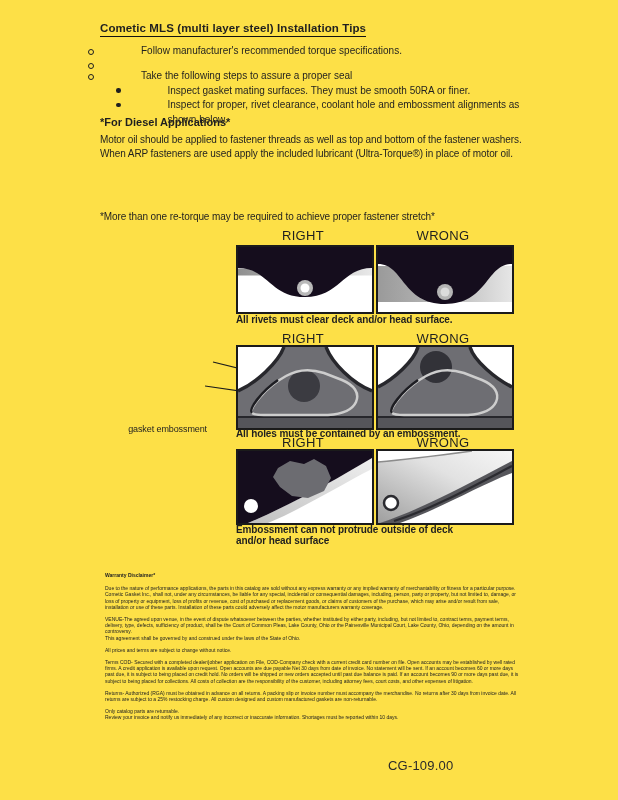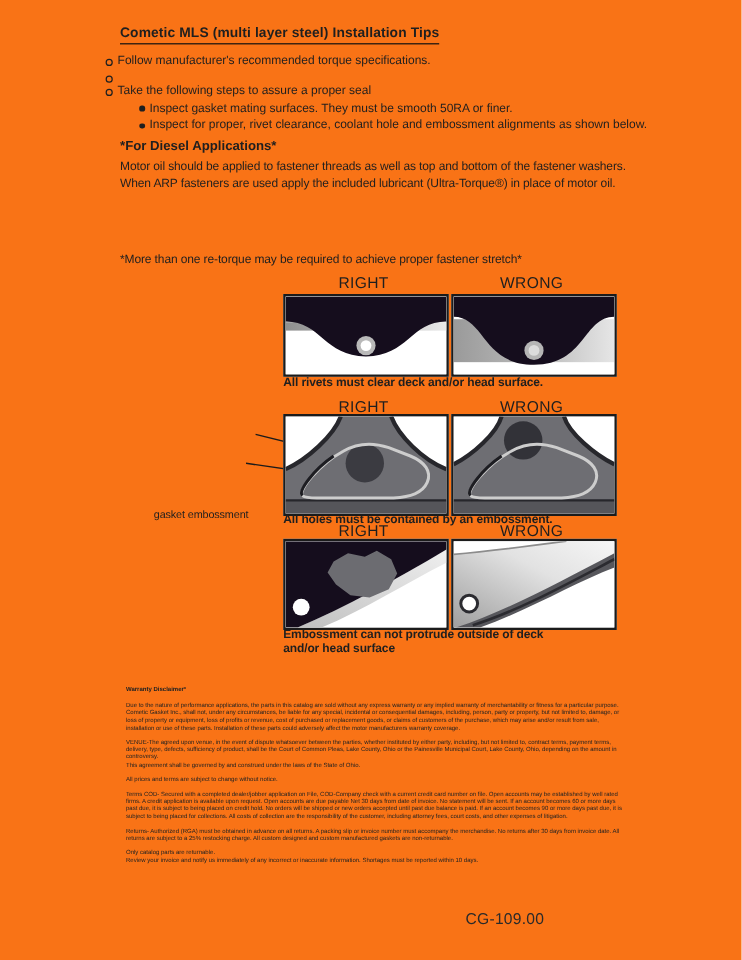--- a/index.html
+++ b/index.html
@@ -1,25 +1,25 @@
 <!DOCTYPE html>
 <html><head>
 <meta charset="utf-8">
 <style>
   html,body{margin:0;padding:0;background:#ffffff;}
   body{font-family:"Liberation Sans","DejaVu Sans",sans-serif;color:#1f1f1f;}
-  #page{position:relative;width:618px;height:800px;background:#f97316;overflow:hidden;}
+  #page{position:relative;width:618px;height:800px;background:#fde047;overflow:hidden;}
 
   
   .title{position:absolute;left:100px;top:22px;font-size:11.5px;font-weight:bold;
          border-bottom:1.5px solid #111;padding-bottom:2px;letter-spacing:.1px;}
 
   
   .tips{position:absolute;left:88px;top:44px;width:460px;font-size:10px;line-height:14.6px;}
-  .tip{display:flex;align-items:flex-start;}
+  .tip{display:flex;align-items:flex-start;gap:43px;}
   .tip .ring{width:4px;height:4px;border:1px solid #1f1f1f;border-radius:50%;
              margin:4.5px 4px 0 0;flex:none;}
   .sub{margin-left:28px;}
   .sub .dot{width:4.5px;height:4.5px;background:#1f1f1f;border-radius:50%;
             margin:4.5px 4px 0 0;flex:none;}
 
   
   .diesel-h{position:absolute;left:100px;top:116px;font-size:11px;font-weight:bold;}
   .para{position:absolute;left:100px;width:424px;font-size:10px;line-height:13.8px;letter-spacing:-0.1px;}
   .p1{top:133px;} .p2{top:168px;} .note{top:210px;}

